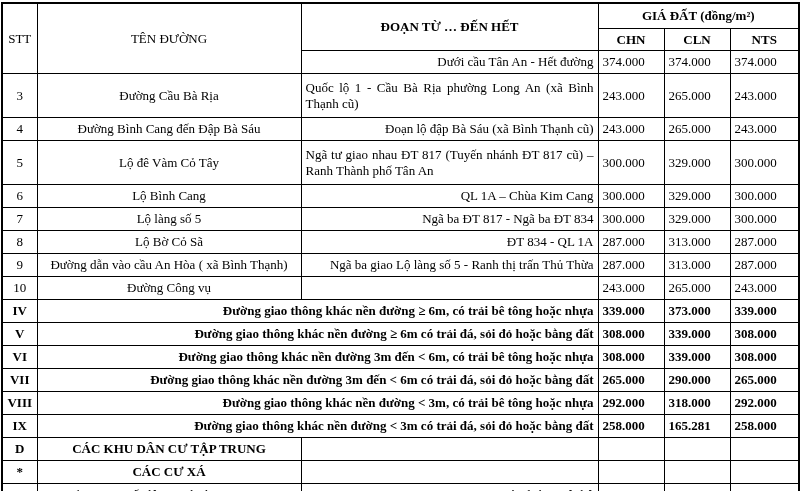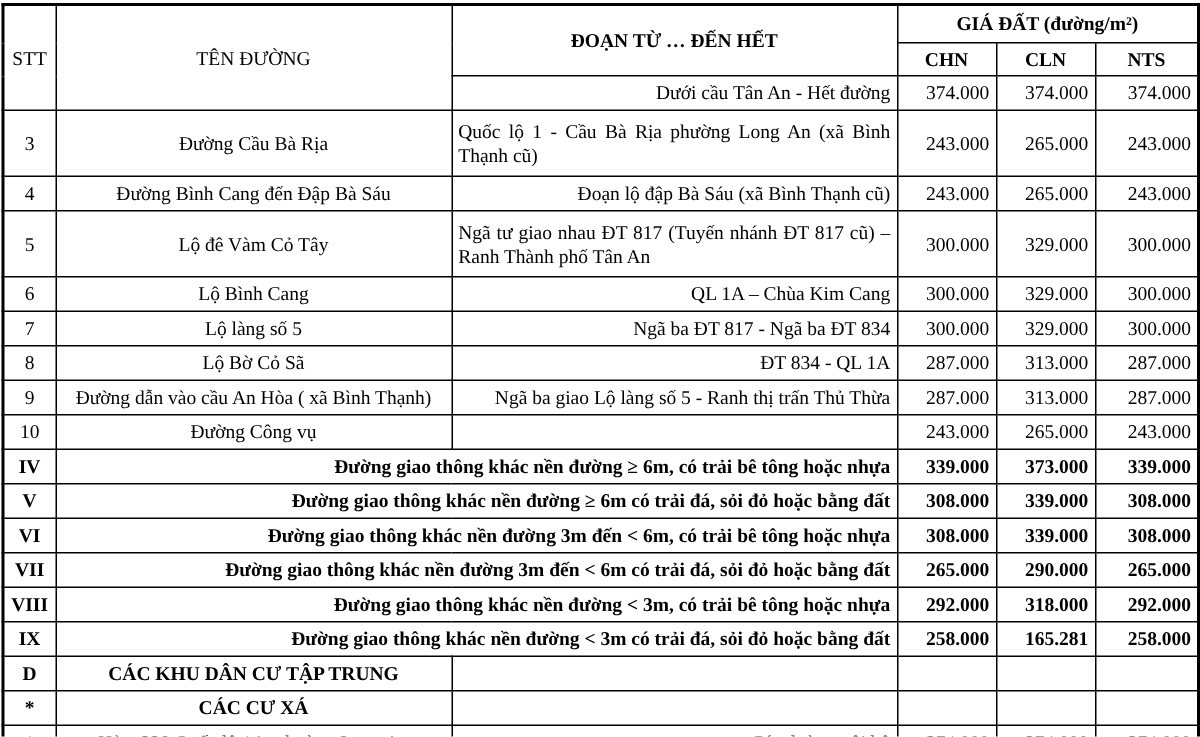--- a/index.html
+++ b/index.html
@@ -47,21 +47,21 @@
     justify-content: center;
     font-weight: normal;
   }
   tr.hr1 td { height: 22px; }
   tr.hr2 td { height: 19px; }
   
   td.stt { text-align: center; padding: 1px 1px; }
   td.name { text-align: center; padding-left: 8px; }
   td.seg  { text-align: right; padding-left: 5px; padding-right: 4px; }
   td.seg.just { text-align: justify; }
-  td.price { text-align: right; padding: 1px 1px; }
+  td.price { text-align: left; padding: 1px 1px; }
   td.cat {
     font-weight: bold;
     text-align: right;
     padding-left: 8px;
   }
   tr.b td { font-weight: bold; }
   tr.r1 td { height: 20px; }   
   tr.r2 td { height: 41px; }   
   tr.rc td { height: 20px; }   
 </style>
@@ -81,21 +81,21 @@
     <tbody>
 
       <tr class="hr1">
         <td rowspan="3" class="hcell htop">
           <div class="hdr-inner">STT</div>
         </td>
         <td rowspan="3" class="hcell htop">
           <div class="hdr-inner">TÊN ĐƯỜNG</div>
         </td>
         <td rowspan="2" class="hcell">ĐOẠN TỪ … ĐẾN HẾT</td>
-        <td colspan="3" class="hcell">GIÁ ĐẤT (đường/m²)</td>
+        <td colspan="3" class="hcell">GIÁ ĐẤT (đồng/m²)</td>
       </tr>
       <tr class="hr2">
         <td class="hcell">CHN</td>
         <td class="hcell">CLN</td>
         <td class="hcell">NTS</td>
       </tr>
 
       <tr class="rc">
         <td class="seg">Dưới cầu Tân An - Hết đường</td>
         <td class="price">374.000</td>

